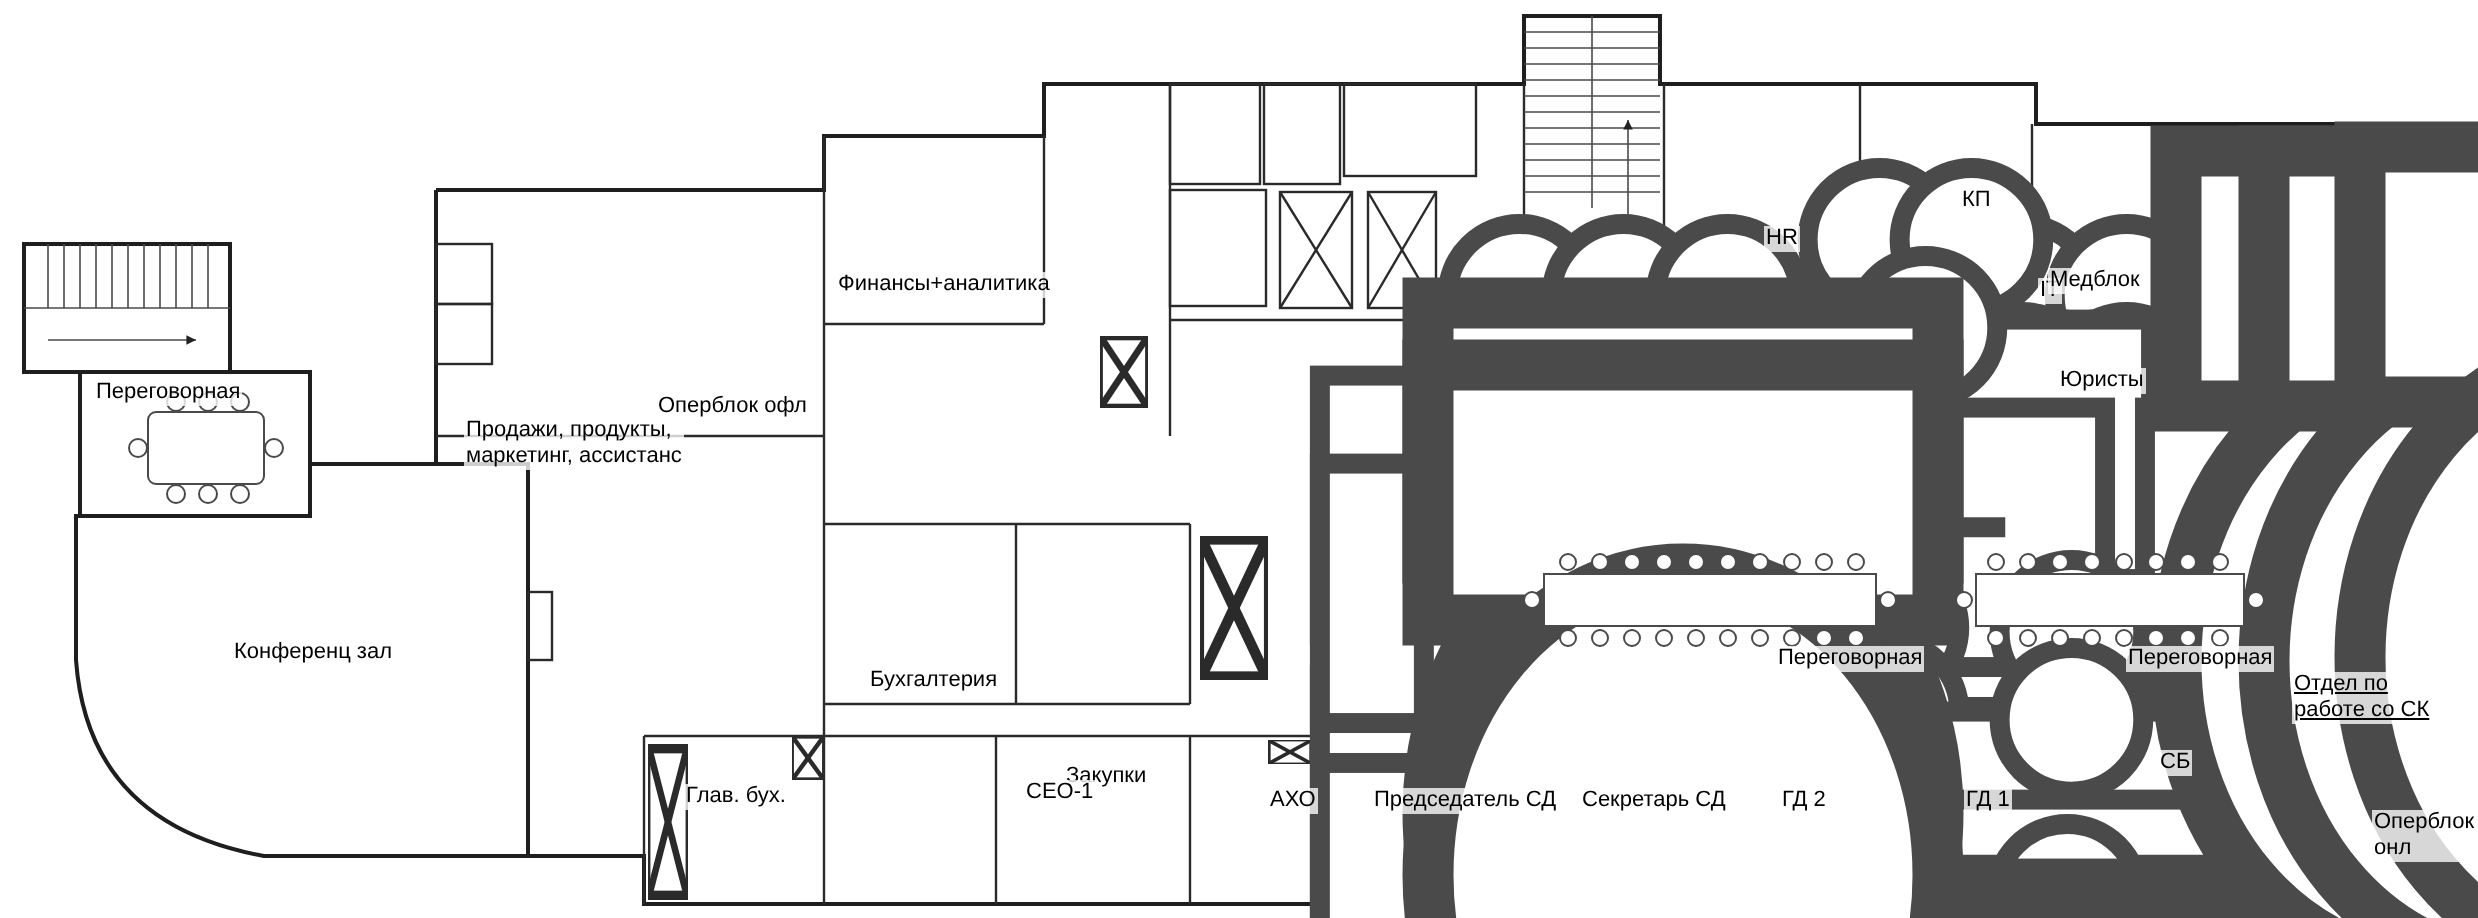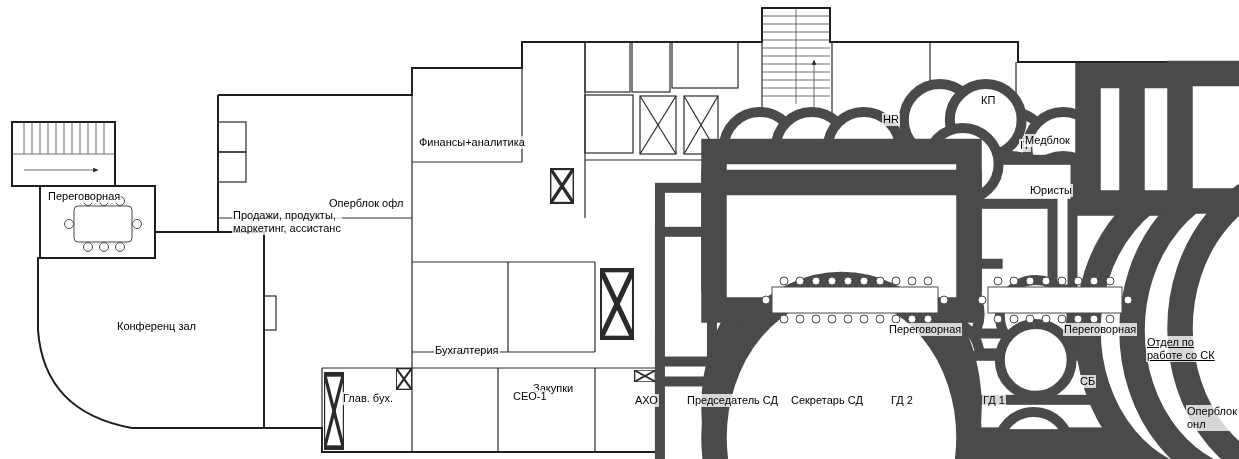--- a/index.html
+++ b/index.html
@@ -303,21 +303,21 @@
       <div class="room-label" style="left: 116px; top: 320px;">Конференц зал</div>
       <div class="room-label" style="left: 232px; top: 209px;">Продажи, продукты,
 маркетинг, ассистанс</div>
       <div class="room-label" style="left: 328px; top: 197px;">Оперблок офл</div>
       <div class="room-label" style="left: 418px; top: 136px;">Финансы+аналитика</div>
       <div class="room-label" style="left: 882px; top: 113px;">HR</div>
       <div class="room-label" style="left: 980px; top: 94px;">КП</div>
       <div class="room-label" style="left: 1019px; top: 139px;">IT</div>
       <div class="room-label" style="left: 1024px; top: 134px;">Медблок</div>
       <div class="room-label" style="left: 1029px; top: 161px; margin-top: 23px;">Юристы</div>
-      <div class="room-label" style="left: 434px; top: 344px;">Бухгалтерия</div>
+      <div class="room-label" style="left: 434px; top: 334px;">Бухгалтерия</div>
       <div class="room-label" style="left: 532px; top: 334px; margin-top: 48px;">Закупки</div>
       <div class="room-label" style="left: 888px; top: 323px;">Переговорная</div>
       <div class="room-label" style="left: 1063px; top: 323px;">Переговорная</div>
       <div class="room-label" style="left: 1146px; top: 336px; text-decoration: underline;">Отдел по
 работе со СК</div>
       <div class="room-label" style="left: 342px; top: 392px;">Глав. бух.</div>
       <div class="room-label" style="left: 512px; top: 390px;">СЕО-1</div>
       <div class="room-label" style="left: 634px; top: 394px;">АХО</div>
       <div class="room-label" style="left: 686px; top: 394px;">Председатель СД</div>
       <div class="room-label" style="left: 790px; top: 394px;">Секретарь СД</div>

